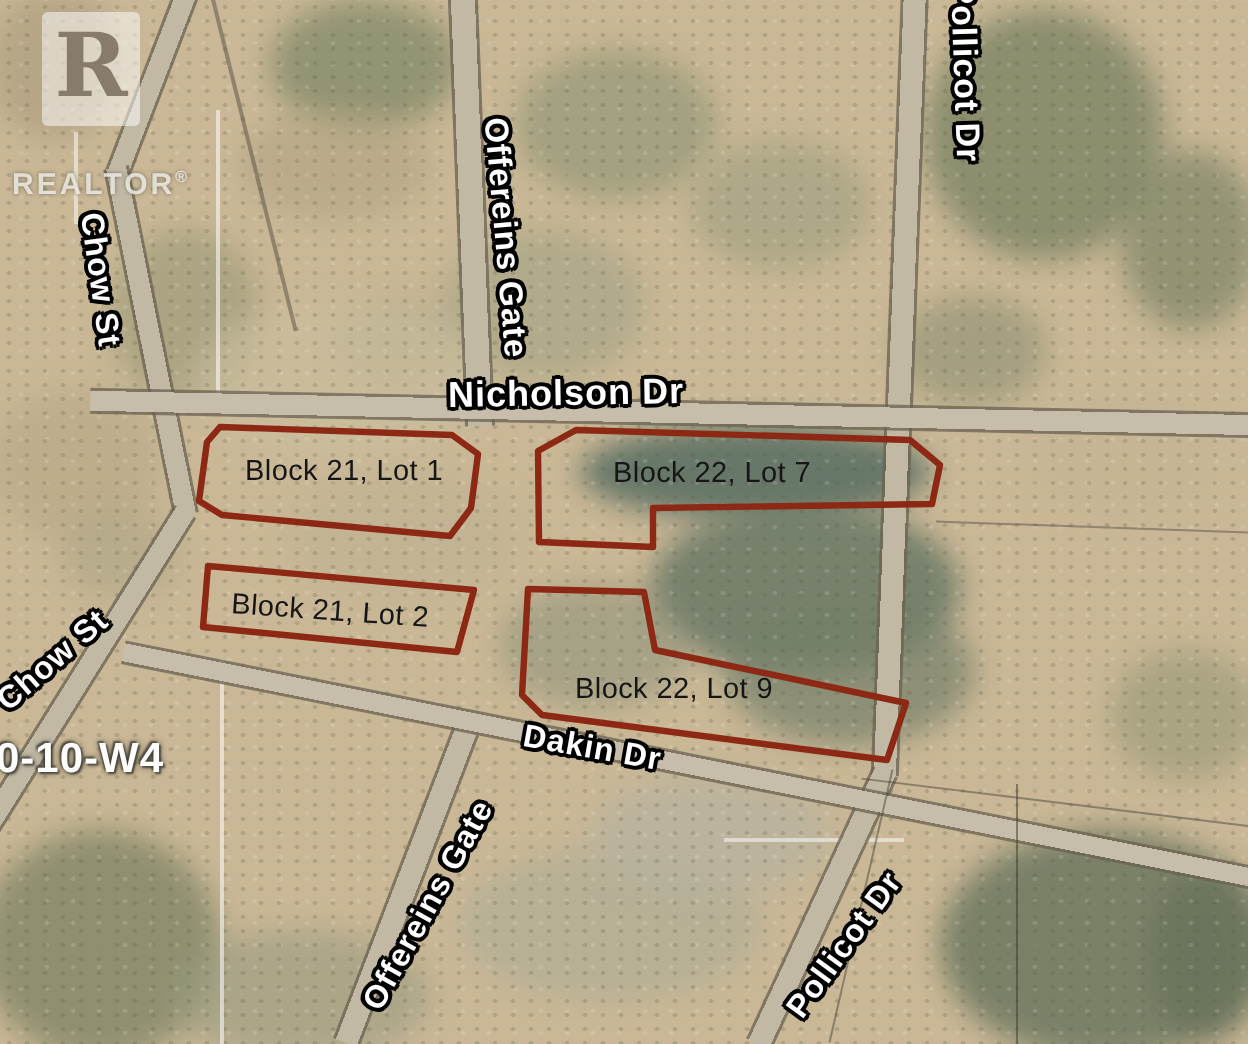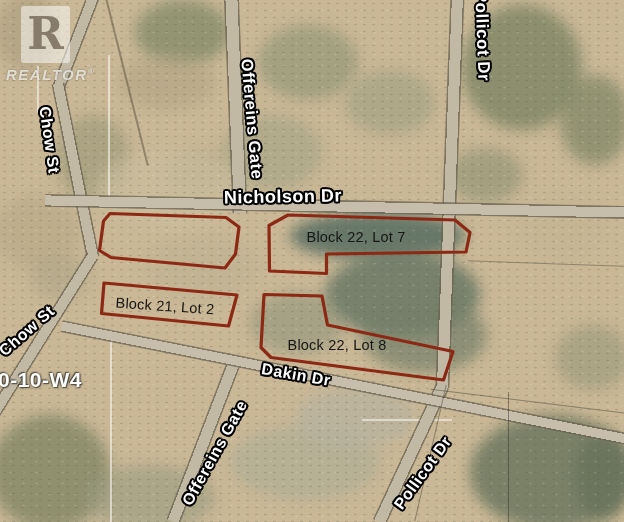--- a/index.html
+++ b/index.html
@@ -47,24 +47,23 @@
   .realtor-box{
     position:absolute;left:21px;top:6px;width:49px;height:57px;
     background:rgba(255,255,255,.52);border-radius:3px;
     display:flex;align-items:center;justify-content:center;
   }
   .realtor-r{
     font-family:"DejaVu Serif",serif;font-weight:bold;font-size:44px;
     color:rgba(120,108,92,.85);line-height:1;margin-top:-2px;
   }
   .realtor-word{
-    position:absolute;left:6px;top:66px;font-size:15px;font-weight:bold;
+    position:absolute;left:6px;top:84px;font-size:15px;font-weight:bold;
     letter-spacing:1.5px;color:rgba(246,244,238,.8);
     text-shadow:0 0 2px rgba(70,66,58,.6);
-    font-style:italic;
   }
   .realtor-word sup{font-size:8px;}
 </style>
 </head>
 <body>
 
 <div class="stage">
 
   <div>
     <div class="blob" style="left:135px;top:0;width:95px;height:65px;background:#8a8f6d;opacity:.85"></div>
@@ -128,23 +127,24 @@
 
   <div class="street-label" style="left:49px;top:140px;transform:translate(-50%,-50%) rotate(82deg)">Chow St</div>
   <div class="street-label" style="left:27px;top:331px;transform:translate(-50%,-50%) rotate(-41deg)">Chow St</div>
   <div class="street-label" style="left:252px;top:119px;font-size:16.5px;transform:translate(-50%,-50%) rotate(85deg)">Offereins Gate</div>
   <div class="street-label" style="left:215px;top:453px;transform:translate(-50%,-50%) rotate(-61deg)">Offereins Gate</div>
   <div class="street-label" style="left:482px;top:36px;font-size:17px;transform:translate(-50%,-50%) rotate(88deg)">Pollicot Dr</div>
   <div class="street-label" style="left:423px;top:473px;transform:translate(-50%,-50%) rotate(-54deg)">Pollicot Dr</div>
   <div class="street-label" style="left:283px;top:197px;font-size:18px;transform:translate(-50%,-50%) rotate(-1deg)">Nicholson Dr</div>
   <div class="street-label" style="left:296px;top:375px;transform:translate(-50%,-50%) rotate(10deg)">Dakin Dr</div>
 
+  <div class="lot-label" style="left:172px;top:236px;transform:translate(-50%,-50%)">Block 21, Lot 1</div>
   <div class="lot-label" style="left:165px;top:306px;transform:translate(-50%,-50%) rotate(4deg)">Block 21, Lot 2</div>
   <div class="lot-label" style="left:356px;top:237px;transform:translate(-50%,-50%)">Block 22, Lot 7</div>
-  <div class="lot-label" style="left:337px;top:345px;transform:translate(-50%,-50%)">Block 22, Lot 8</div>
+  <div class="lot-label" style="left:337px;top:345px;transform:translate(-50%,-50%)">Block 22, Lot 9</div>
 
   <div class="twp-label" style="left:-2px;top:368px">0-10-W4</div>
 
   <div class="realtor-box">
     <span class="realtor-r">R</span>
   </div>
   <div class="realtor-word"><span>REALTOR</span><sup>®</sup></div>
 
 </div>
 

